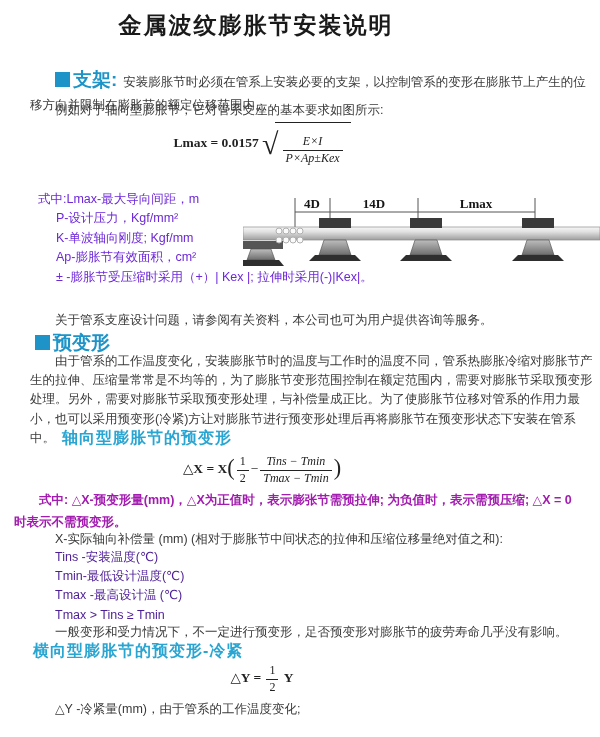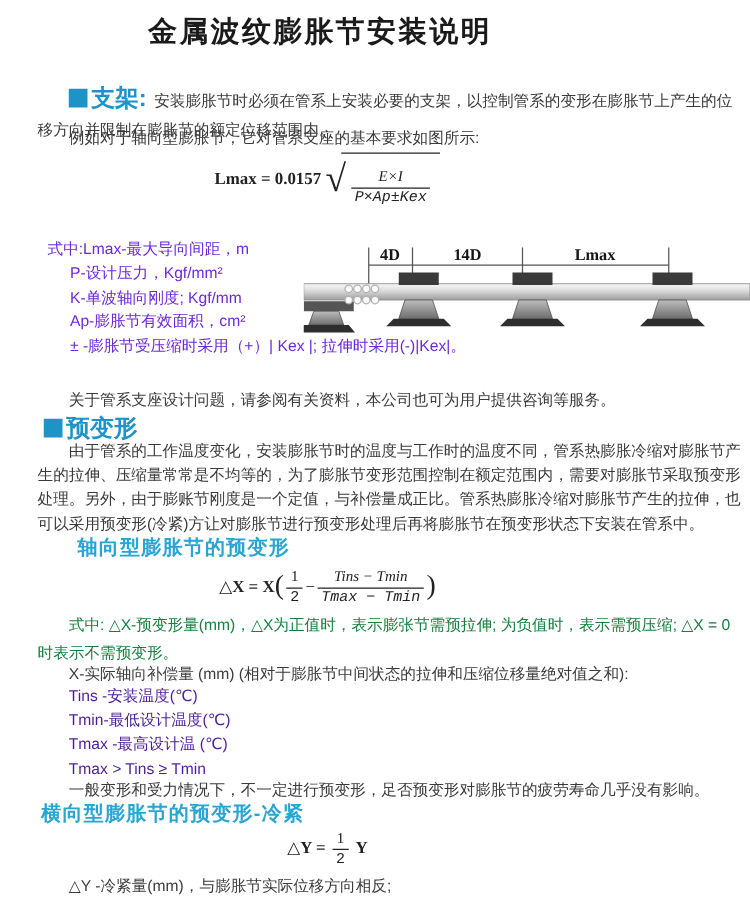--- a/index.html
+++ b/index.html
@@ -14,32 +14,32 @@
   .body-text{font-size:12.5px;line-height:23px;color:#3a3a3a;}
   .p-zhijia{top:55px;left:30px;width:566px;text-indent:25px;}
   .p-example{top:101px;left:30px;width:566px;text-indent:25px;line-height:18px;}
   .formula{left:0;width:524px;text-align:center;font-family:"Liberation Serif","DejaVu Serif","DejaVu Sans",serif;color:#222;font-size:13.5px;}
   .formula1{top:122px;}
   .f-bold{font-weight:bold;}
   .radical{font-size:30px;font-weight:400;vertical-align:middle;line-height:0.8;display:inline-block;}
   .root-body{display:inline-block;vertical-align:middle;border-top:1.5px solid #222;margin-left:-4px;padding:12px 6px 0 6px;}
   .frac{display:inline-block;vertical-align:middle;text-align:center;font-size:12px;line-height:1.15;margin:0 2px;}
   .frac .num{display:block;border-bottom:1px solid #222;padding:0 3px 1px;}
-  .frac .den{display:block;padding:1px 3px 0;font-family:Liberation Mono, monospace;}
+  .frac .den{display:block;padding:1px 3px 0;}
   .fitalic{font-style:italic;}
   .defs{top:165px;left:38px;font-size:12.5px;line-height:19.4px;color:#6d28d9;margin-top:25px;}
   .defs .item{padding-left:18px;}
   .note1{top:312px;left:55px;font-size:12.5px;color:#3a3a3a;}
   .head2{top:330px;left:35px;}
   .p-yu{top:352px;left:30px;width:566px;text-indent:2em;font-size:12.5px;line-height:19.2px;color:#3a3a3a;}
   .sub-blue{color:#29a5d2;font-size:16px;font-weight:bold;letter-spacing:1px;}
   .sub1{top:428px;left:62px;}
   .formula2{top:455px;}
   .paren{font-size:165%;font-weight:400;vertical-align:-8%;}
-  .p-shizhong{top:489px;left:30px;width:566px;text-indent:2em;font-size:12.5px;line-height:22px;color:#15803d;}
+  .p-shizhong{top:489px;left:14px;width:566px;text-indent:2em;font-size:12.5px;line-height:22px;color:#a21caf;font-weight:bold;}
   .xdef{top:531px;left:55px;font-size:12.5px;color:#3a3a3a;}
   .tdefs{top:548px;left:55px;font-size:12.5px;line-height:19.2px;color:#4c1d95;}
   .note2{top:624px;left:55px;font-size:12.5px;color:#3a3a3a;}
   .sub2{top:641px;left:33px;}
   .formula3{top:664px;}
   .note3{top:701px;left:55px;font-size:12.5px;color:#3a3a3a;}
   .diagram{top:192px;left:243px;width:357px;height:95px;}
   .dim-label{font-family:"Liberation Serif","DejaVu Serif",serif;font-weight:bold;font-size:13px;fill:#151515;}
 </style>
 </head>
@@ -116,21 +116,21 @@
     <use href="#sup" transform="translate(92,35)"></use>
     <use href="#sup" transform="translate(183,35)"></use>
     <use href="#sup" transform="translate(295,35)"></use>
   </svg>
 </div>
 
 <div class="abs note1">关于管系支座设计问题，请参阅有关资料，本公司也可为用户提供咨询等服务。</div>
 
 <div class="abs head2"><span class="sq"></span><span class="sec-label">预变形</span></div>
 
-<div class="abs p-yu">由于管系的工作温度变化，安装膨胀节时的温度与工作时的温度不同，管系热膨胀冷缩对膨胀节产生的拉伸、压缩量常常是不均等的，为了膨胀节变形范围控制在额定范围内，需要对膨胀节采取预变形处理。另外，由于膨账节刚度是一个定值，与补偿量成正比。管系热膨胀冷缩对膨胀节产生的拉伸，也可以采用预变形(冷紧)方让对膨胀节进行预变形处理后再将膨胀节在预变形状态下安装在管系中。</div>
+<div class="abs p-yu">由于管系的工作温度变化，安装膨胀节时的温度与工作时的温度不同，管系热膨胀冷缩对膨胀节产生的拉伸、压缩量常常是不均等的，为了膨胀节变形范围控制在额定范围内，需要对膨胀节采取预变形处理。另外，需要对膨胀节采取预变形处理，与补偿量成正比。为了使膨胀节位移对管系的作用力最小，也可以采用预变形(冷紧)方让对膨胀节进行预变形处理后再将膨胀节在预变形状态下安装在管系中。</div>
 
 <div class="abs sub1 sub-blue">轴向型膨胀节的预变形</div>
 
 <div class="abs formula formula2">
   <span class="f-bold">△X = X</span><span class="paren">(</span><span class="frac"><span class="num">1</span><span class="den">2</span></span><span>−</span><span class="frac fitalic"><span class="num">Tins − Tmin</span><span class="den">Tmax − Tmin</span></span><span class="paren">)</span>
 </div>
 
 <div class="abs p-shizhong">式中: △X-预变形量(mm)，△X为正值时，表示膨张节需预拉伸; 为负值时，表示需预压缩; △X = 0时表示不需预变形。</div>
 
 <div class="abs xdef">X-实际轴向补偿量 (mm) (相对于膨胀节中间状态的拉伸和压缩位移量绝对值之和):</div>
@@ -145,13 +145,13 @@
 <div class="abs note2">一般变形和受力情况下，不一定进行预变形，足否预变形对膨胀节的疲劳寿命几乎没有影响。</div>
 
 <div class="abs sub2 sub-blue">横向型膨胀节的预变形-冷紧</div>
 
 <div class="abs formula formula3">
   <span class="f-bold">△Y =</span>
   <span class="frac"><span class="num">1</span><span class="den">2</span></span>
   <span class="f-bold">Y</span>
 </div>
 
-<div class="abs note3">△Y -冷紧量(mm)，与膨胀节实际位移方向相反;</div>
+<div class="abs note3">△Y -冷紧量(mm)，由于管系的工作温度变化;</div>
 
 </body></html>

